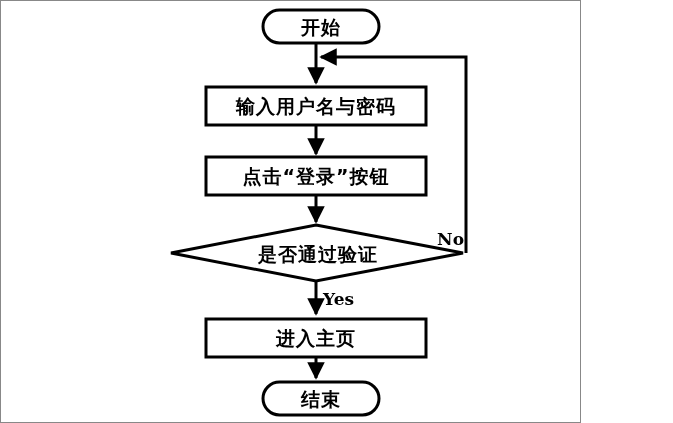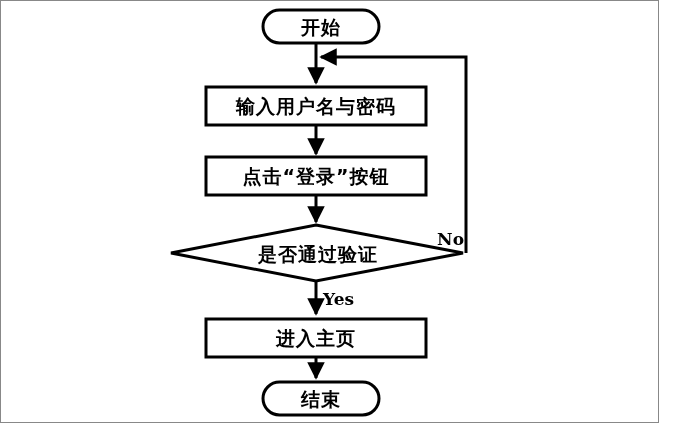--- a/index.html
+++ b/index.html
@@ -8,21 +8,21 @@
     background: #ffffff;
   }
   body {
     width: 673px;
     height: 423px;
     overflow: hidden;
     font-family: "Liberation Sans", sans-serif;
   }
   #frame {
     position: relative;
-    width: 659px;
+    width: 581px;
     height: 423px;
     box-sizing: border-box;
     border: 1px solid #888888;
     background: #ffffff;
   }
   #flow {
     display: block;
     width: 673px;
     height: 423px;
   }

